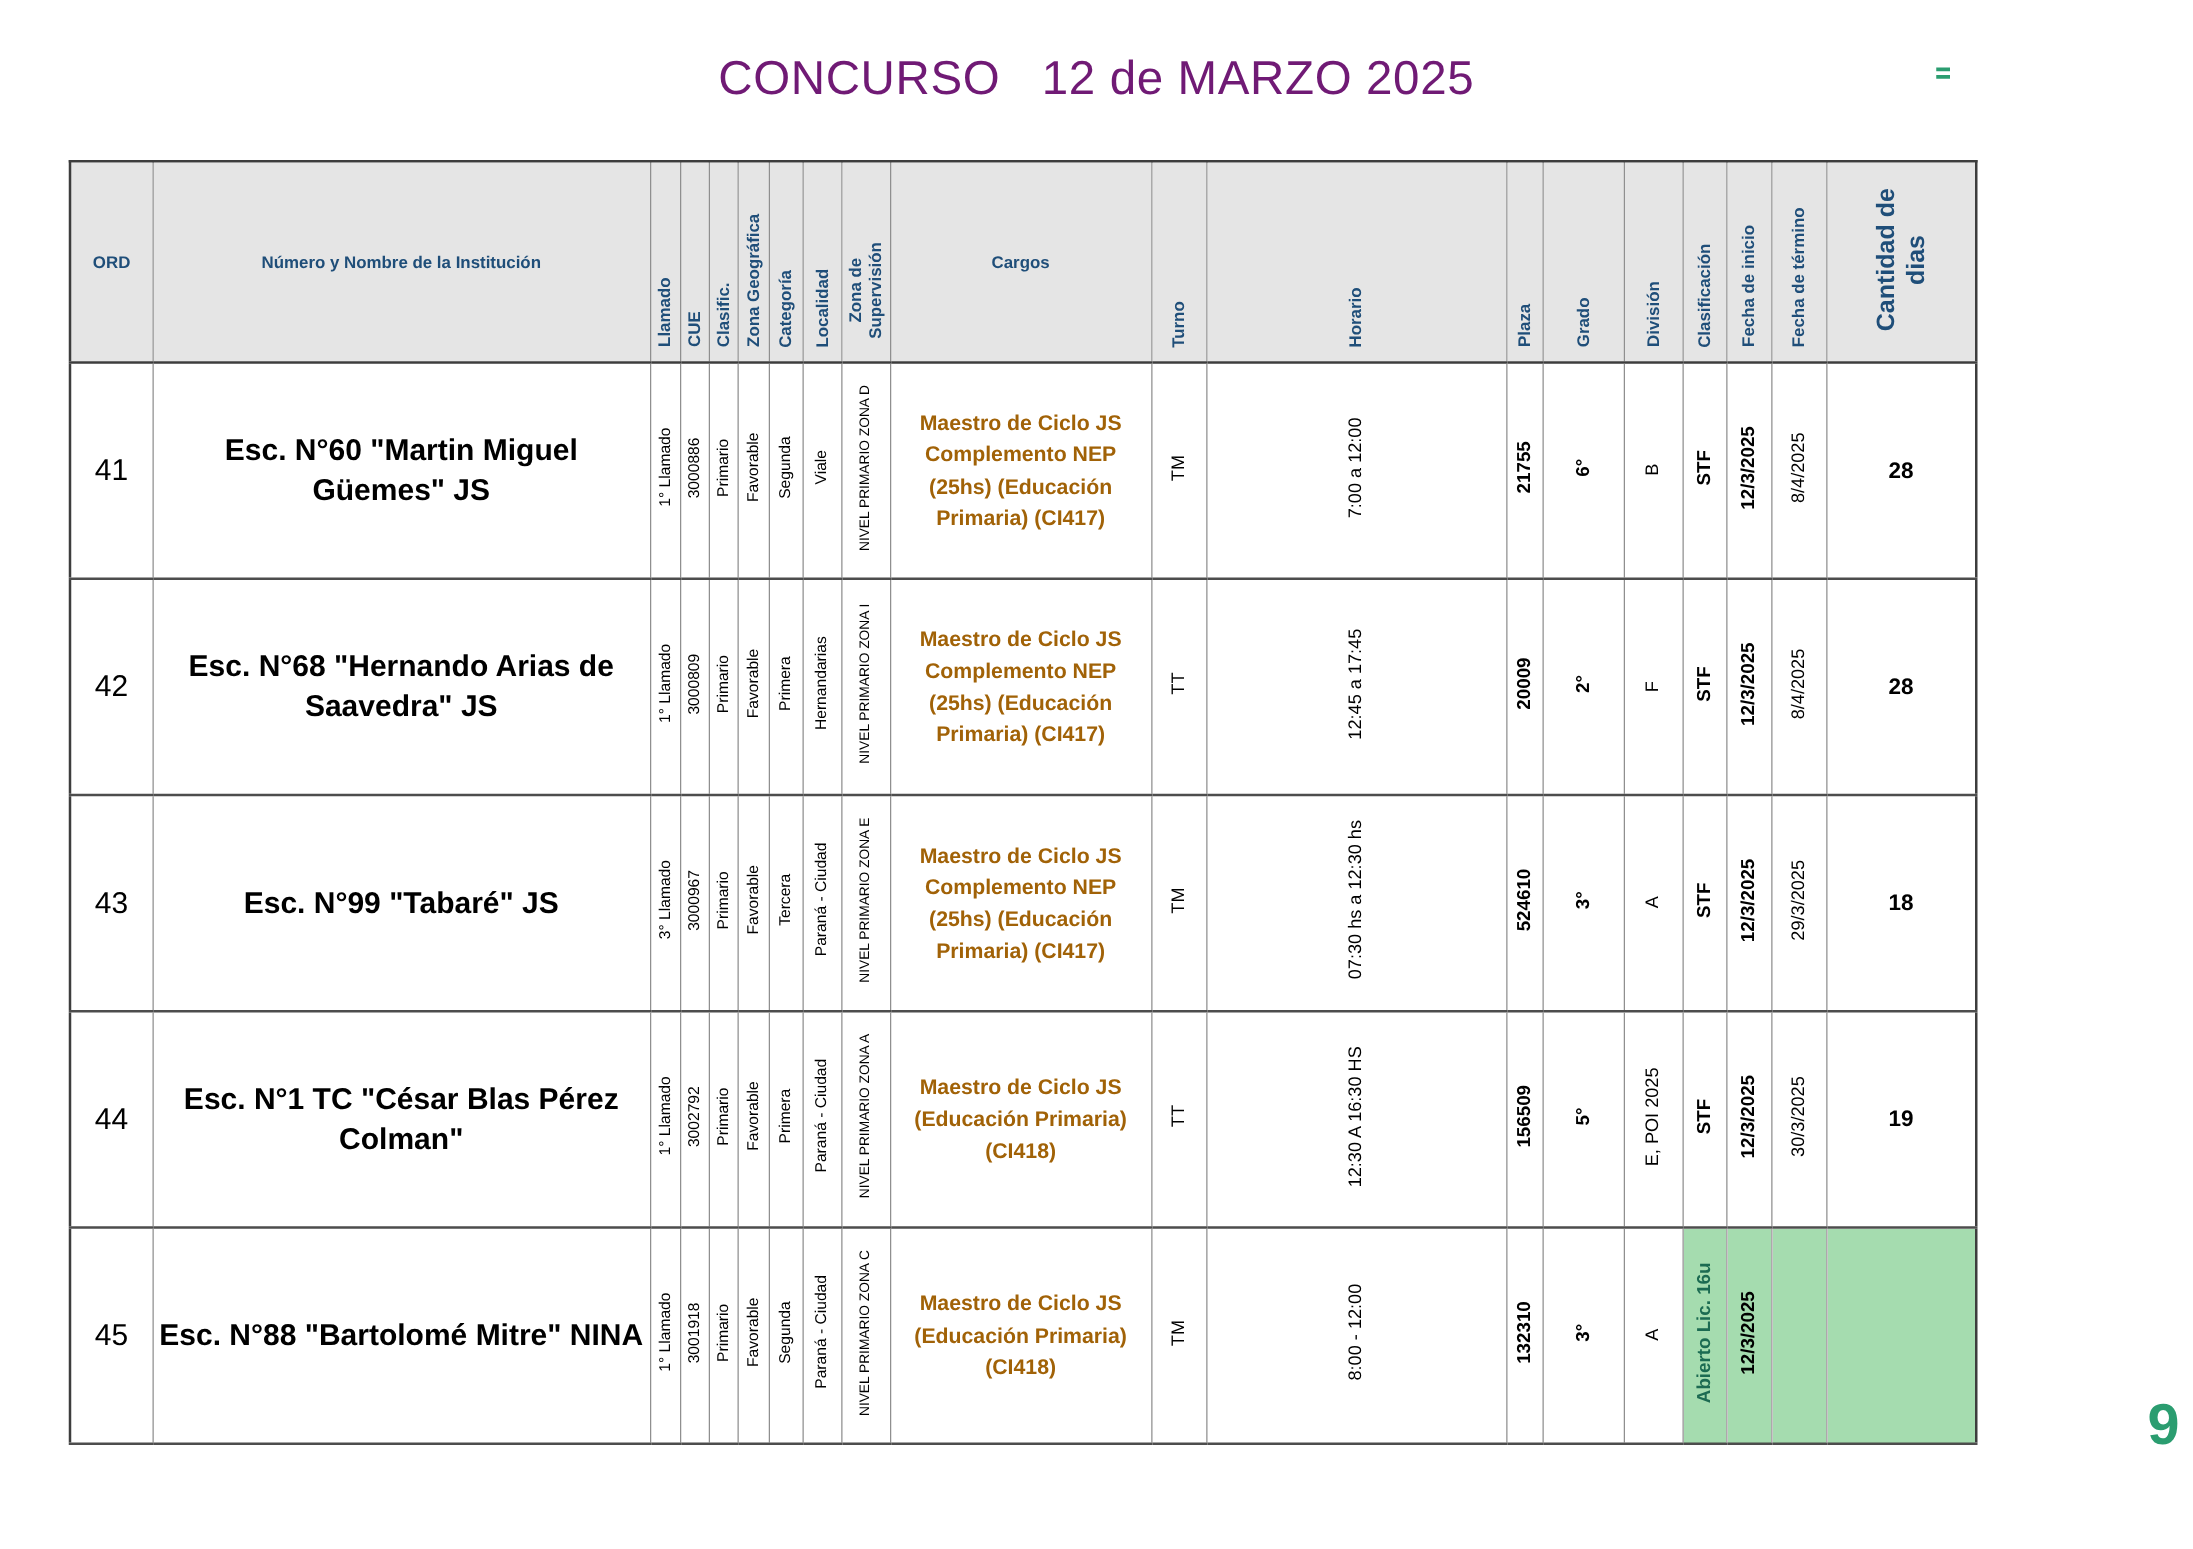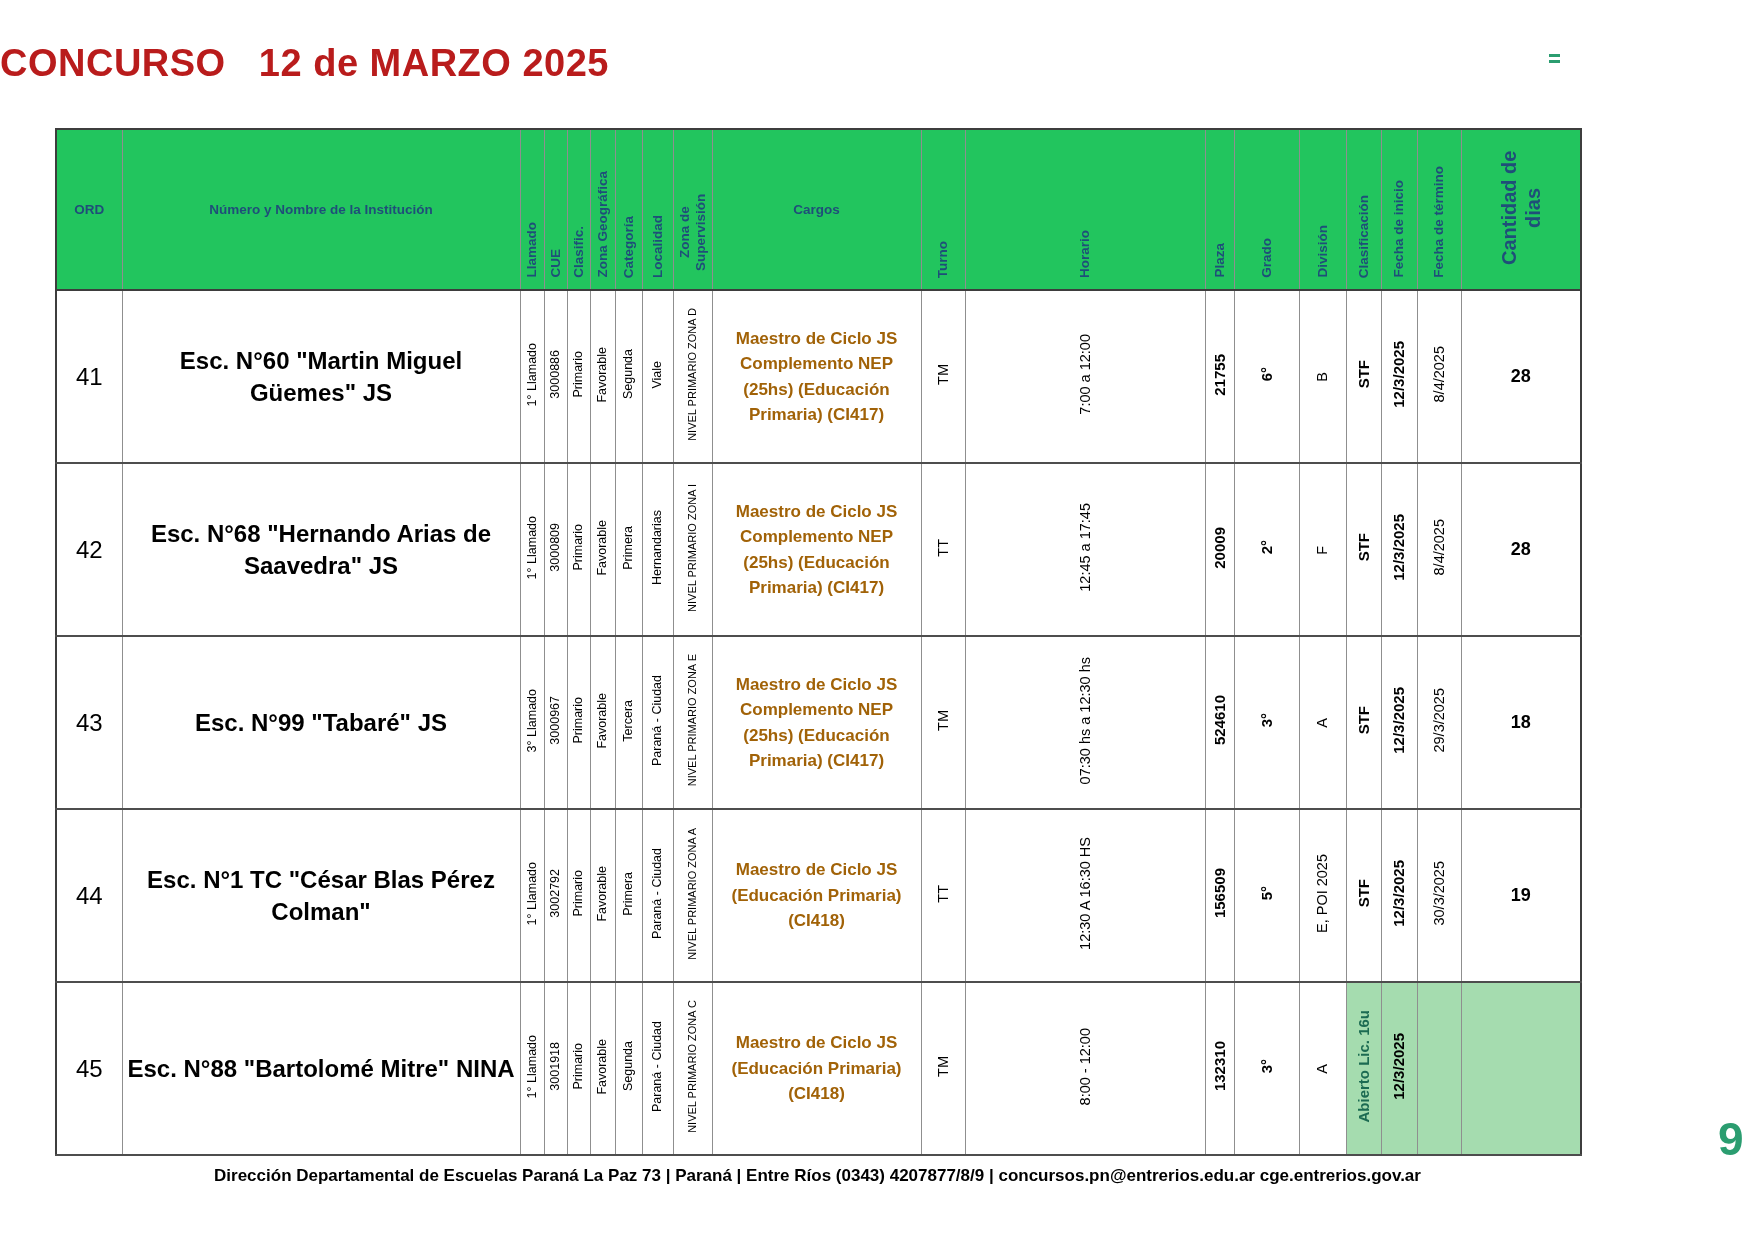--- a/index.html
+++ b/index.html
@@ -2,37 +2,37 @@
 <html><head>
 <meta charset="utf-8">
 <style>
   html,body { margin:0; padding:0; background:#ffffff; }
   .page {
     position:relative; width:1754px; height:1239px; background:#ffffff;
     font-family:"Liberation Sans", sans-serif; overflow:hidden; color:#000;
   }
   .title {
     position:absolute; top:42px; left:0; width:100%;
-    font-size:38px; font-weight:bold;
-    color:#b91c1c; white-space:pre; letter-spacing:0.5px;
+    text-align:center; font-size:38px; font-weight:normal;
+    color:#701a75; white-space:pre; letter-spacing:0.5px;
   }
   .corner-mark { position:absolute; left:1549px; top:54px; }
   .corner-mark span { display:block; width:11px; height:3px; background:#2B9D70; margin-bottom:3px; }
 
   table.concurso {
     position:absolute; left:55px; top:128px;
     border-collapse:collapse; table-layout:fixed;
     border:2px solid #3d3d3d;
   }
   .concurso th, .concurso td {
     border:1px solid #8f8f8f; overflow:hidden;
     text-align:center; vertical-align:middle; padding:2px;
   }
   .concurso thead th {
-    background:#22c55e; color:#1F4E79; font-weight:bold;
+    background:#e5e5e5; color:#1F4E79; font-weight:bold;
     border-bottom:2px solid #3d3d3d; font-size:13.5px;
   }
   .concurso thead tr { height:161px; }
   .concurso tbody tr { height:173px; }
   .concurso tbody td { border-top:2px solid #4d4d4d; border-bottom:2px solid #4d4d4d; }
 
   .vtext {
     display:inline-block; writing-mode:vertical-rl; transform:rotate(180deg);
     white-space:nowrap; line-height:1.15;
   }
@@ -223,17 +223,16 @@
         <td><span class="vtext bld">3°</span></td>
         <td><span class="vtext md">A</span></td>
         <td class="hl"><span class="vtext bld hl-text">Abierto Lic. 16u</span></td>
         <td class="hl"><span class="vtext bld">12/3/2025</span></td>
         <td class="hl"><span class="vtext md"></span></td>
         <td class="c-dias hl"></td>
       </tr>
     </tbody>
   </table>
 
-  <div class="footer">Dirección Departamental de Escuelas Paraná La Paz 73 | Paraná | Entre Ríos (0343) 4207877/8/9 | concursos.pn@entrerios.edu.ar cge.entrerios.gov.ar</div>
 
   <div class="page-number">9</div>
 
 </div>
 
 </body></html>

